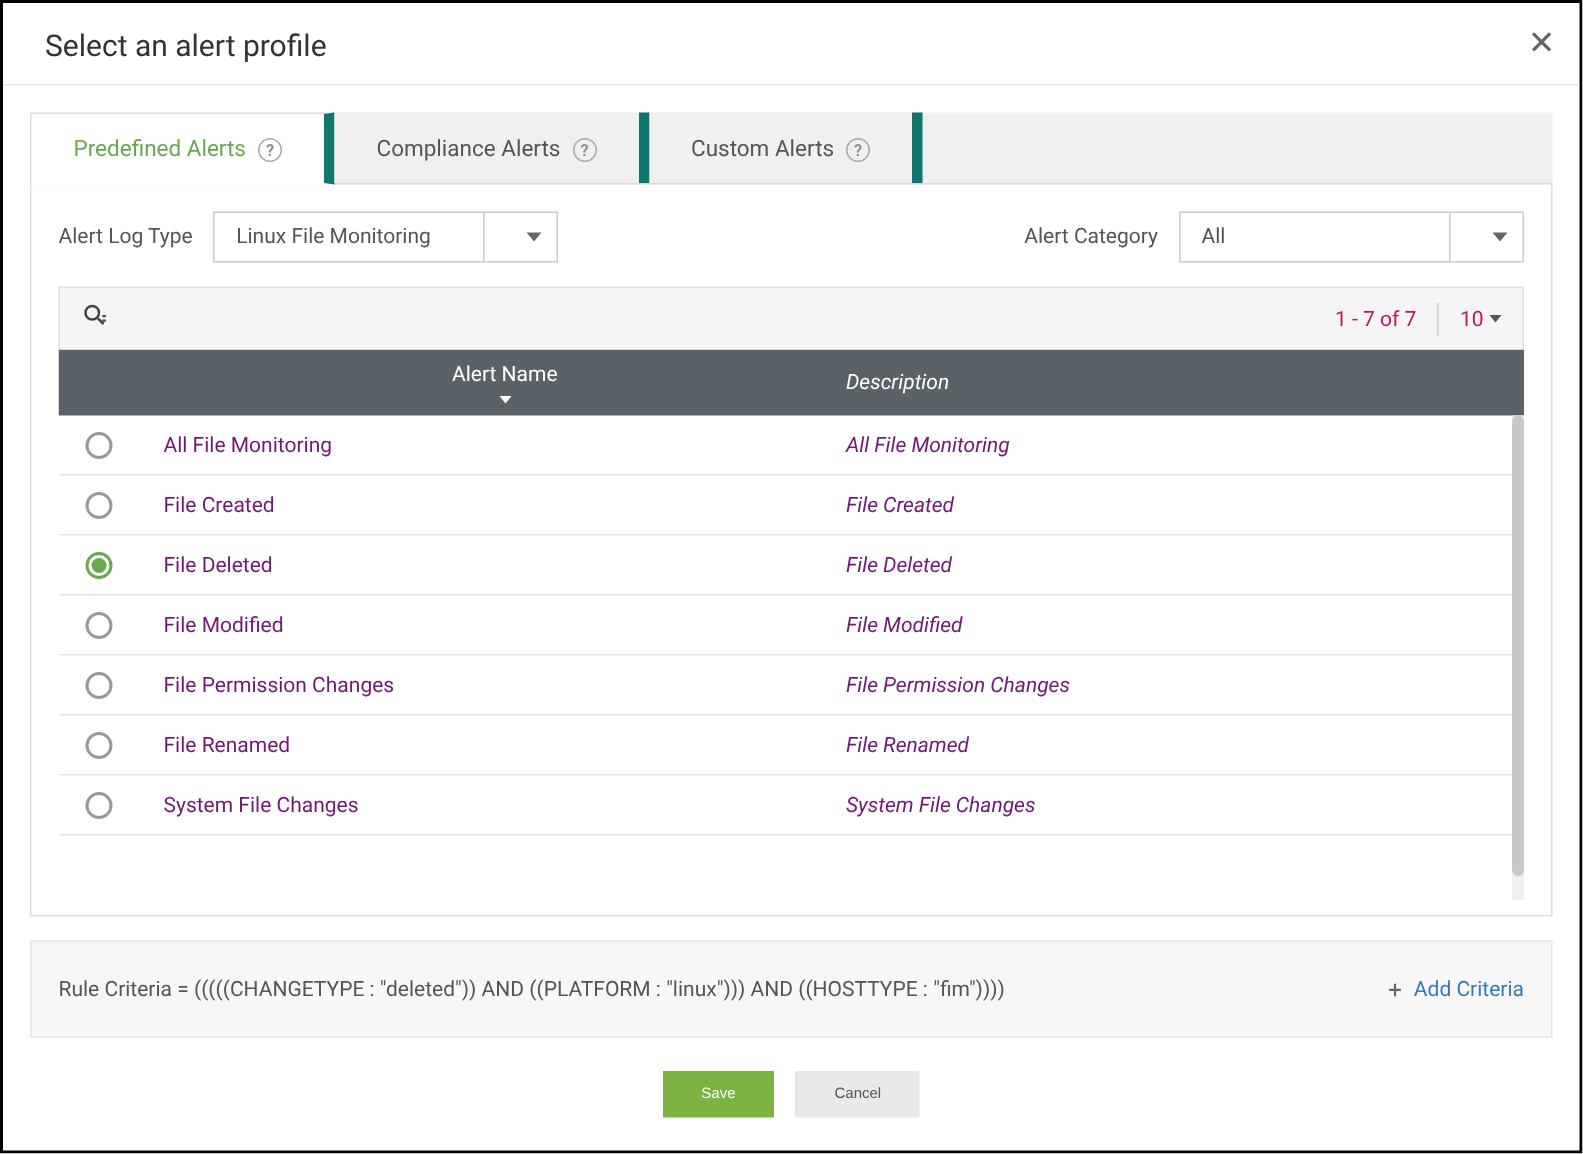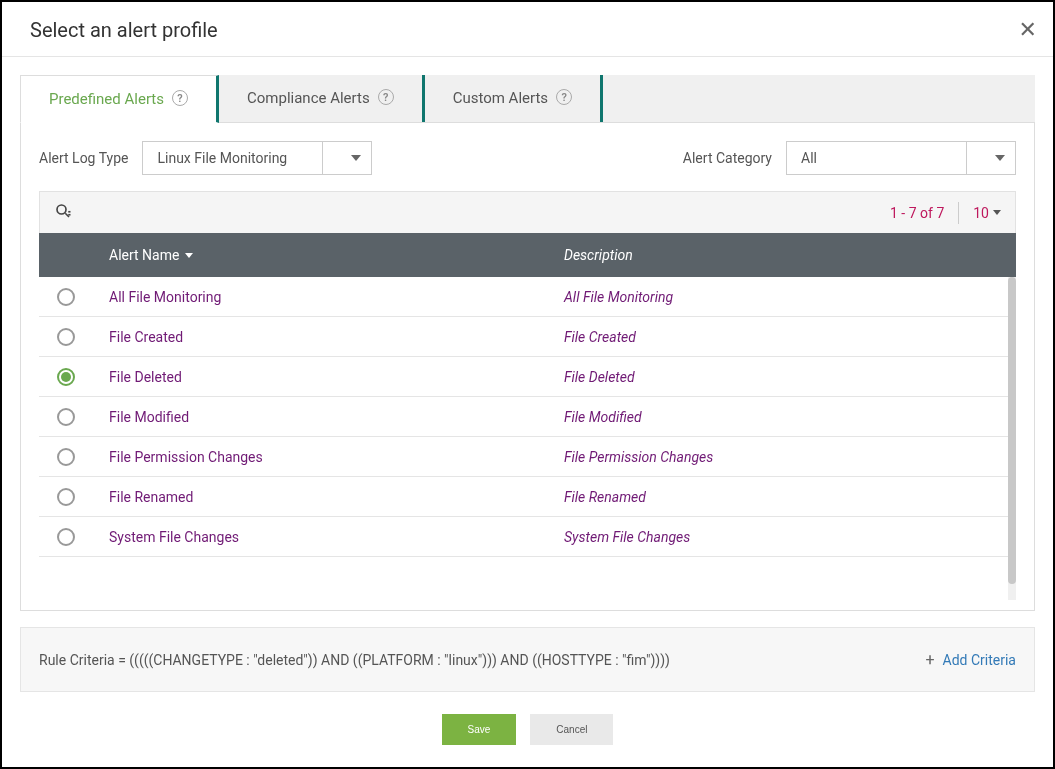--- a/index.html
+++ b/index.html
@@ -44,25 +44,25 @@
     }
     .tab-bar {
       display: flex;
       background: #f0f0f0;
       border-bottom: 1px solid #ddd;
     }
     .tab {
       padding: 14px 28px;
       cursor: pointer;
       display: flex;
-      align-items: flex-start;
+      align-items: flex-end;
       gap: 8px;
       color: #555;
       font-size: 15px;
-      border-right: 3px solid #0f766e;
+      border-right: 7px solid #0f766e;
       background: #f0f0f0;
     }
     .tab.active {
       background: #fff;
       color: #6aa84f;
       border-bottom: 1px solid #fff;
       margin-bottom: -1px;
       border-left: 1px solid #ddd;
       border-top: 1px solid #ddd;
     }
@@ -169,21 +169,21 @@
       border-top: 5px solid #555;
     }
     .table-header {
       background: #5a6268;
       color: #fff;
       height: 44px;
       display: flex;
       align-items: center;
     }
     .col-radio { width: 70px; flex-shrink: 0; }
-    .col-name { width: 455px; flex-shrink: 0; padding-left: 0; }
+    .col-name { width: 455px; flex-shrink: 0; padding-left: 0; flex-direction: column; }
     .col-desc { flex: 1; font-style: italic; }
     .th {
       font-weight: 400;
       display: flex;
       align-items: center;
       gap: 6px;
     }
     .sort-caret {
       width: 0; height: 0;
       border-left: 4px solid transparent;

